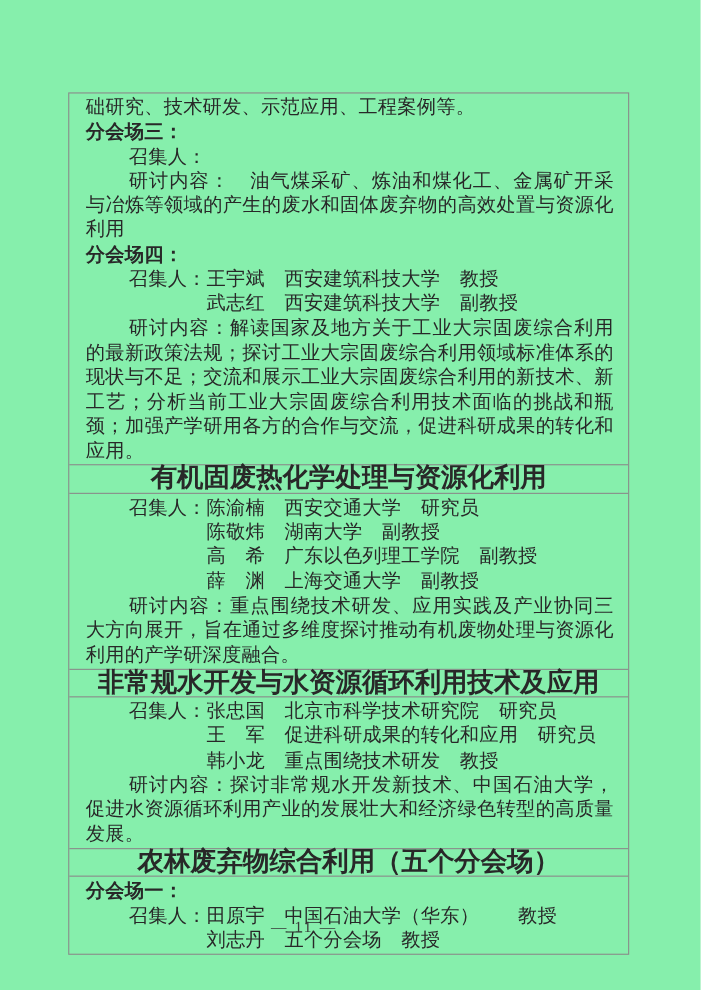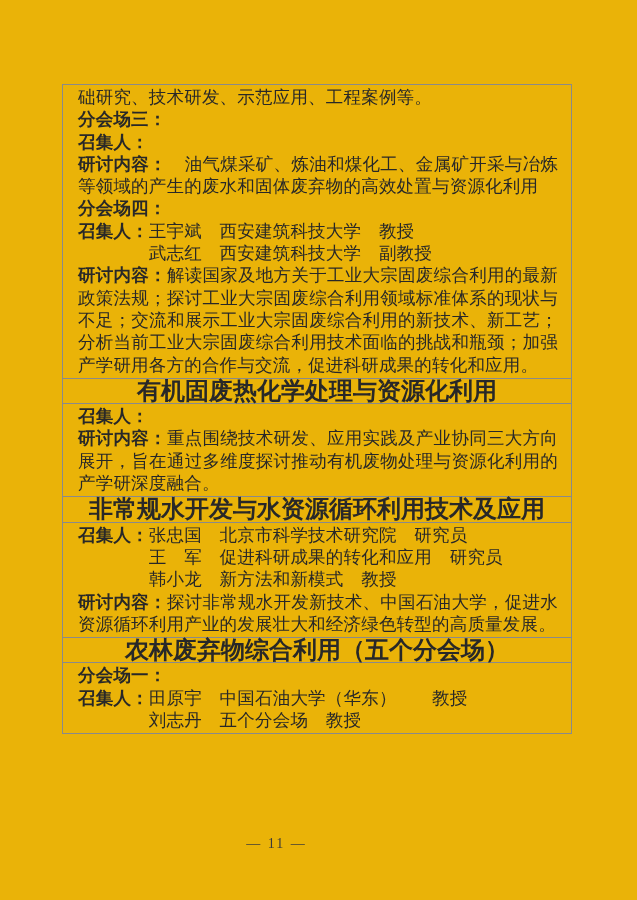--- a/index.html
+++ b/index.html
@@ -5,21 +5,21 @@
   * { box-sizing: border-box; margin: 0; padding: 0; }
   html, body {
     width: 637px;
     background: #fbfbf9;
     font-family: "Liberation Serif", "DejaVu Serif", serif;
   }
   .page {
     position: relative;
     width: 637px;
     height: 900px;
-    background: #eab308;
+    background: #86efac;
     color: #282828;
     overflow: hidden;
   }
   .doc-table {
     position: absolute;
     left: 62px;
     top: 84px;
     width: 510px;
     border: 1px solid #8a8a8a;
     background: transparent;
@@ -31,21 +31,21 @@
     letter-spacing: 0.2px;
   }
   .row-divide { border-top: 1px solid #8a8a8a; }
   .section-header {
     text-align: center;
     font-weight: bold;
     font-size: 24px;
     line-height: 22.3px;
     padding: 1px 0 1px 0;
   }
-  .b { font-weight: bold; }
+  .b { font-weight: normal; margin-left: 39px; }
   .subheading { font-weight: bold; }
   .kv-row { display: flex; }
   .kv-label { flex: 0 0 auto; white-space: pre; }
   .kv-names { flex: 1 1 auto; }
   .name-line { white-space: pre-wrap; }
   .topic {
     text-align: justify;
     text-justify: inter-ideograph;
   }
   .page-footer {
@@ -88,33 +88,39 @@
       </div>
 
       <p class="topic"><span class="b">研讨内容：</span><span>解读国家及地方关于工业大宗固废综合利用的最新政策法规；探讨工业大宗固废综合利用领域标准体系的现状与不足；交流和展示工业大宗固废综合利用的新技术、新工艺；分析当前工业大宗固废综合利用技术面临的挑战和瓶颈；加强产学研用各方的合作与交流，促进科研成果的转化和应用。</span></p>
     </div>
 
     <div class="section-header row-divide">有机固废热化学处理与资源化利用</div>
 
     <div class="cell row-divide">
       <div class="kv-row">
         <span class="kv-label b">召集人：</span>
+        <div class="kv-names">
+          <div class="name-line">陈渝楠　西安交通大学　研究员</div>
+          <div class="name-line">陈敬炜　湖南大学　副教授</div>
+          <div class="name-line">高　希　广东以色列理工学院　副教授</div>
+          <div class="name-line">薛　渊　上海交通大学　副教授</div>
+        </div>
       </div>
       <p class="topic"><span class="b">研讨内容：</span><span>重点围绕技术研发、应用实践及产业协同三大方向展开，旨在通过多维度探讨推动有机废物处理与资源化利用的产学研深度融合。</span></p>
     </div>
 
     <div class="section-header row-divide">非常规水开发与水资源循环利用技术及应用</div>
 
     <div class="cell row-divide">
       <div class="kv-row">
         <span class="kv-label b">召集人：</span>
         <div class="kv-names">
           <div class="name-line">张忠国　北京市科学技术研究院　研究员</div>
           <div class="name-line">王　军　促进科研成果的转化和应用　研究员</div>
-          <div class="name-line">韩小龙　新方法和新模式　教授</div>
+          <div class="name-line">韩小龙　重点围绕技术研发　教授</div>
         </div>
       </div>
       <p class="topic"><span class="b">研讨内容：</span><span>探讨非常规水开发新技术、中国石油大学，促进水资源循环利用产业的发展壮大和经济绿色转型的高质量发展。</span></p>
     </div>
 
     <div class="section-header row-divide">农林废弃物综合利用（五个分会场）</div>
 
     <div class="cell row-divide">
       <div class="subheading">分会场一：</div>
       <div class="kv-row">

